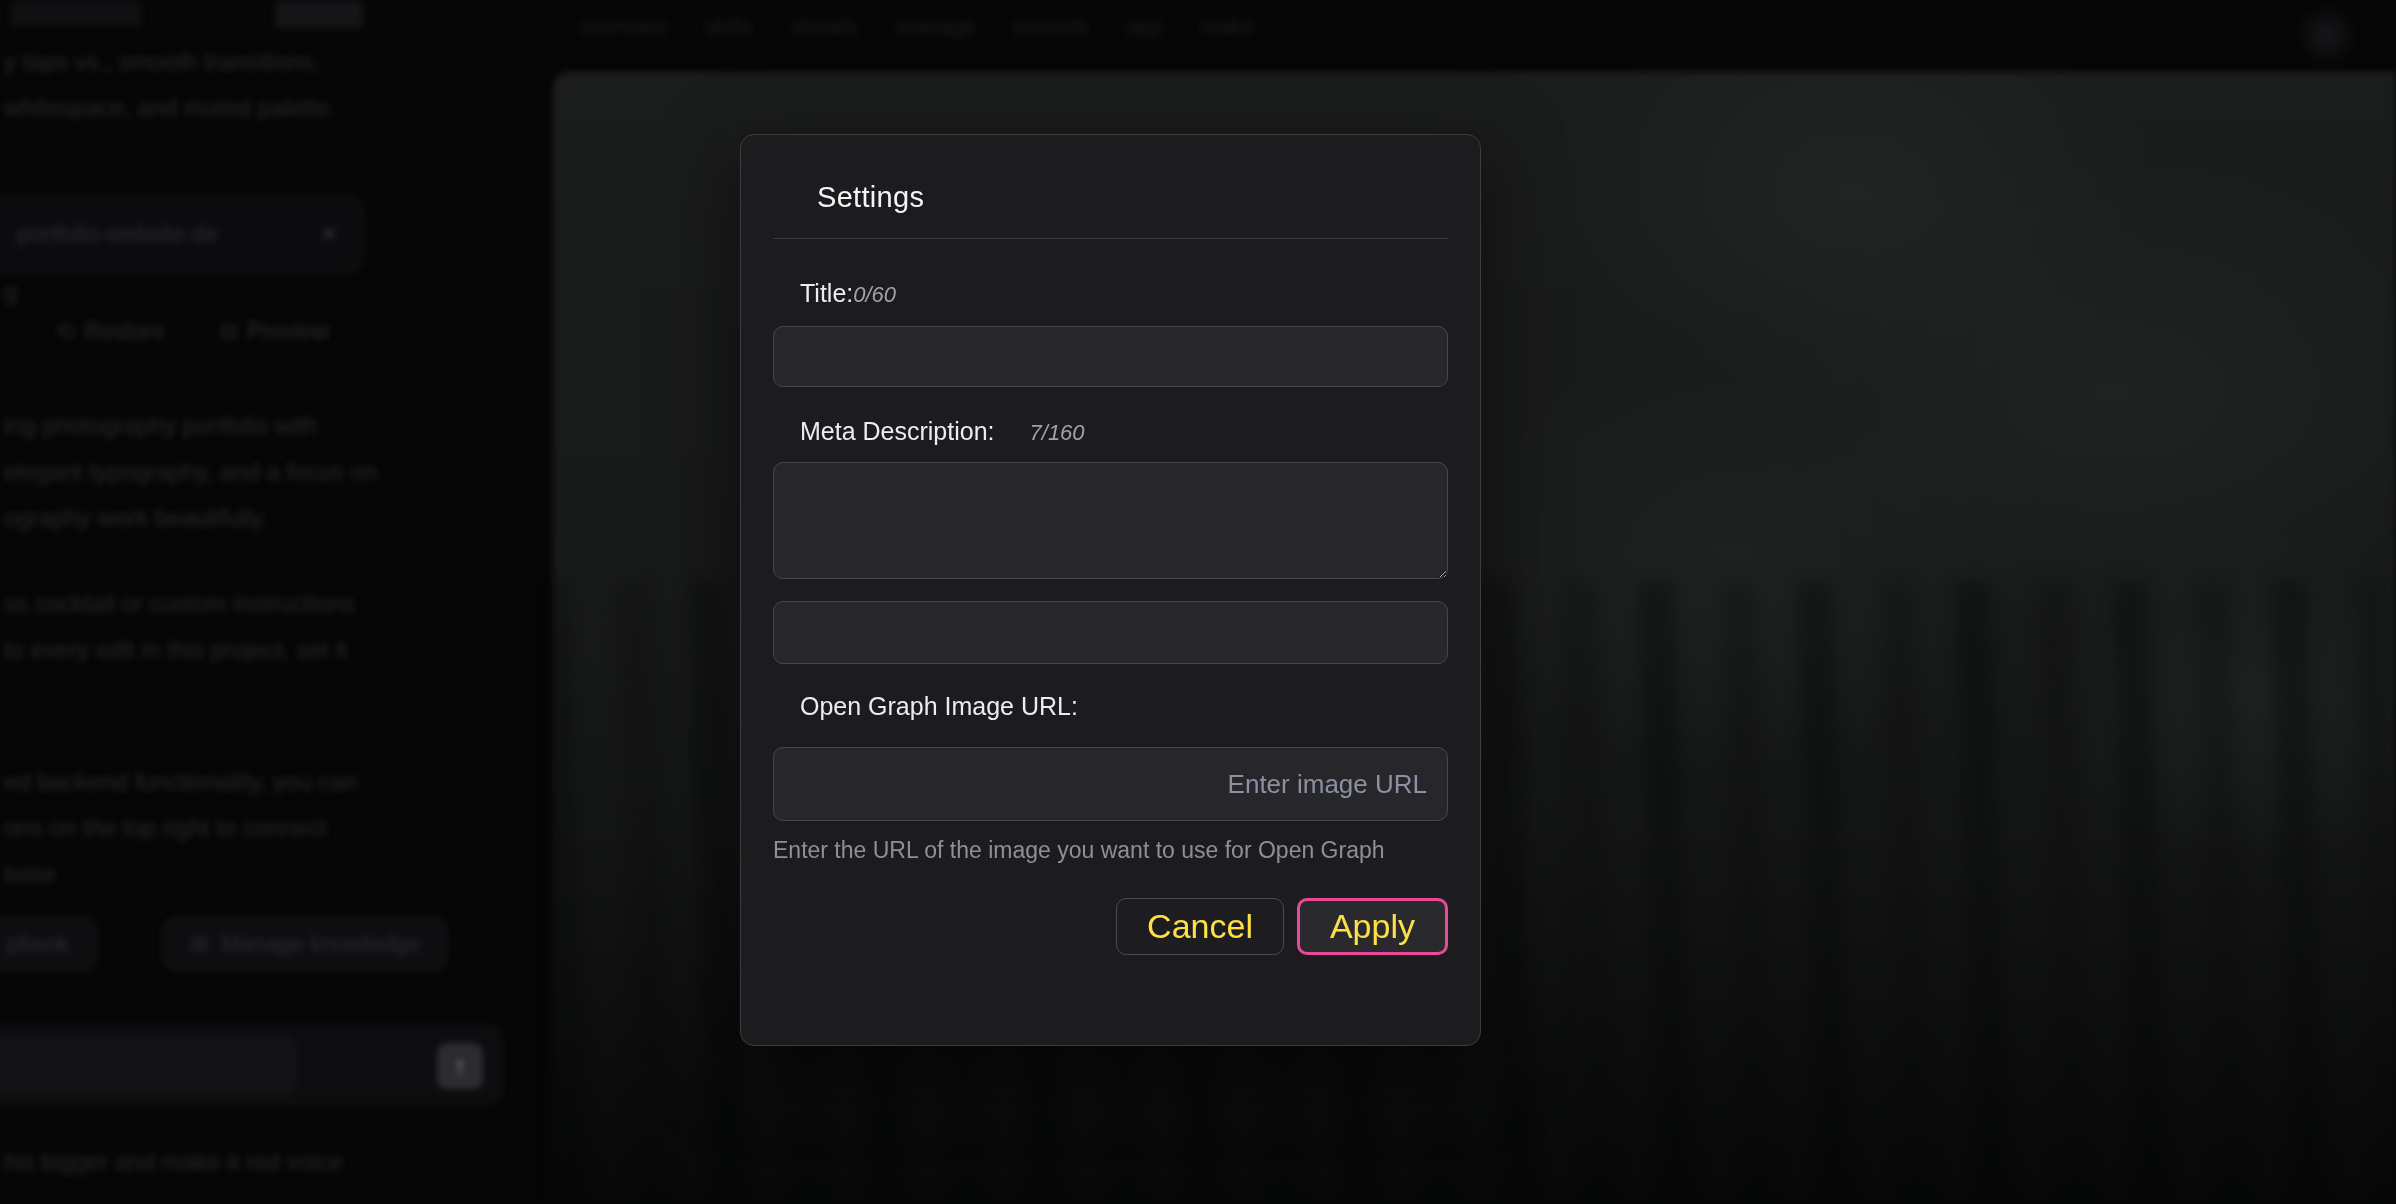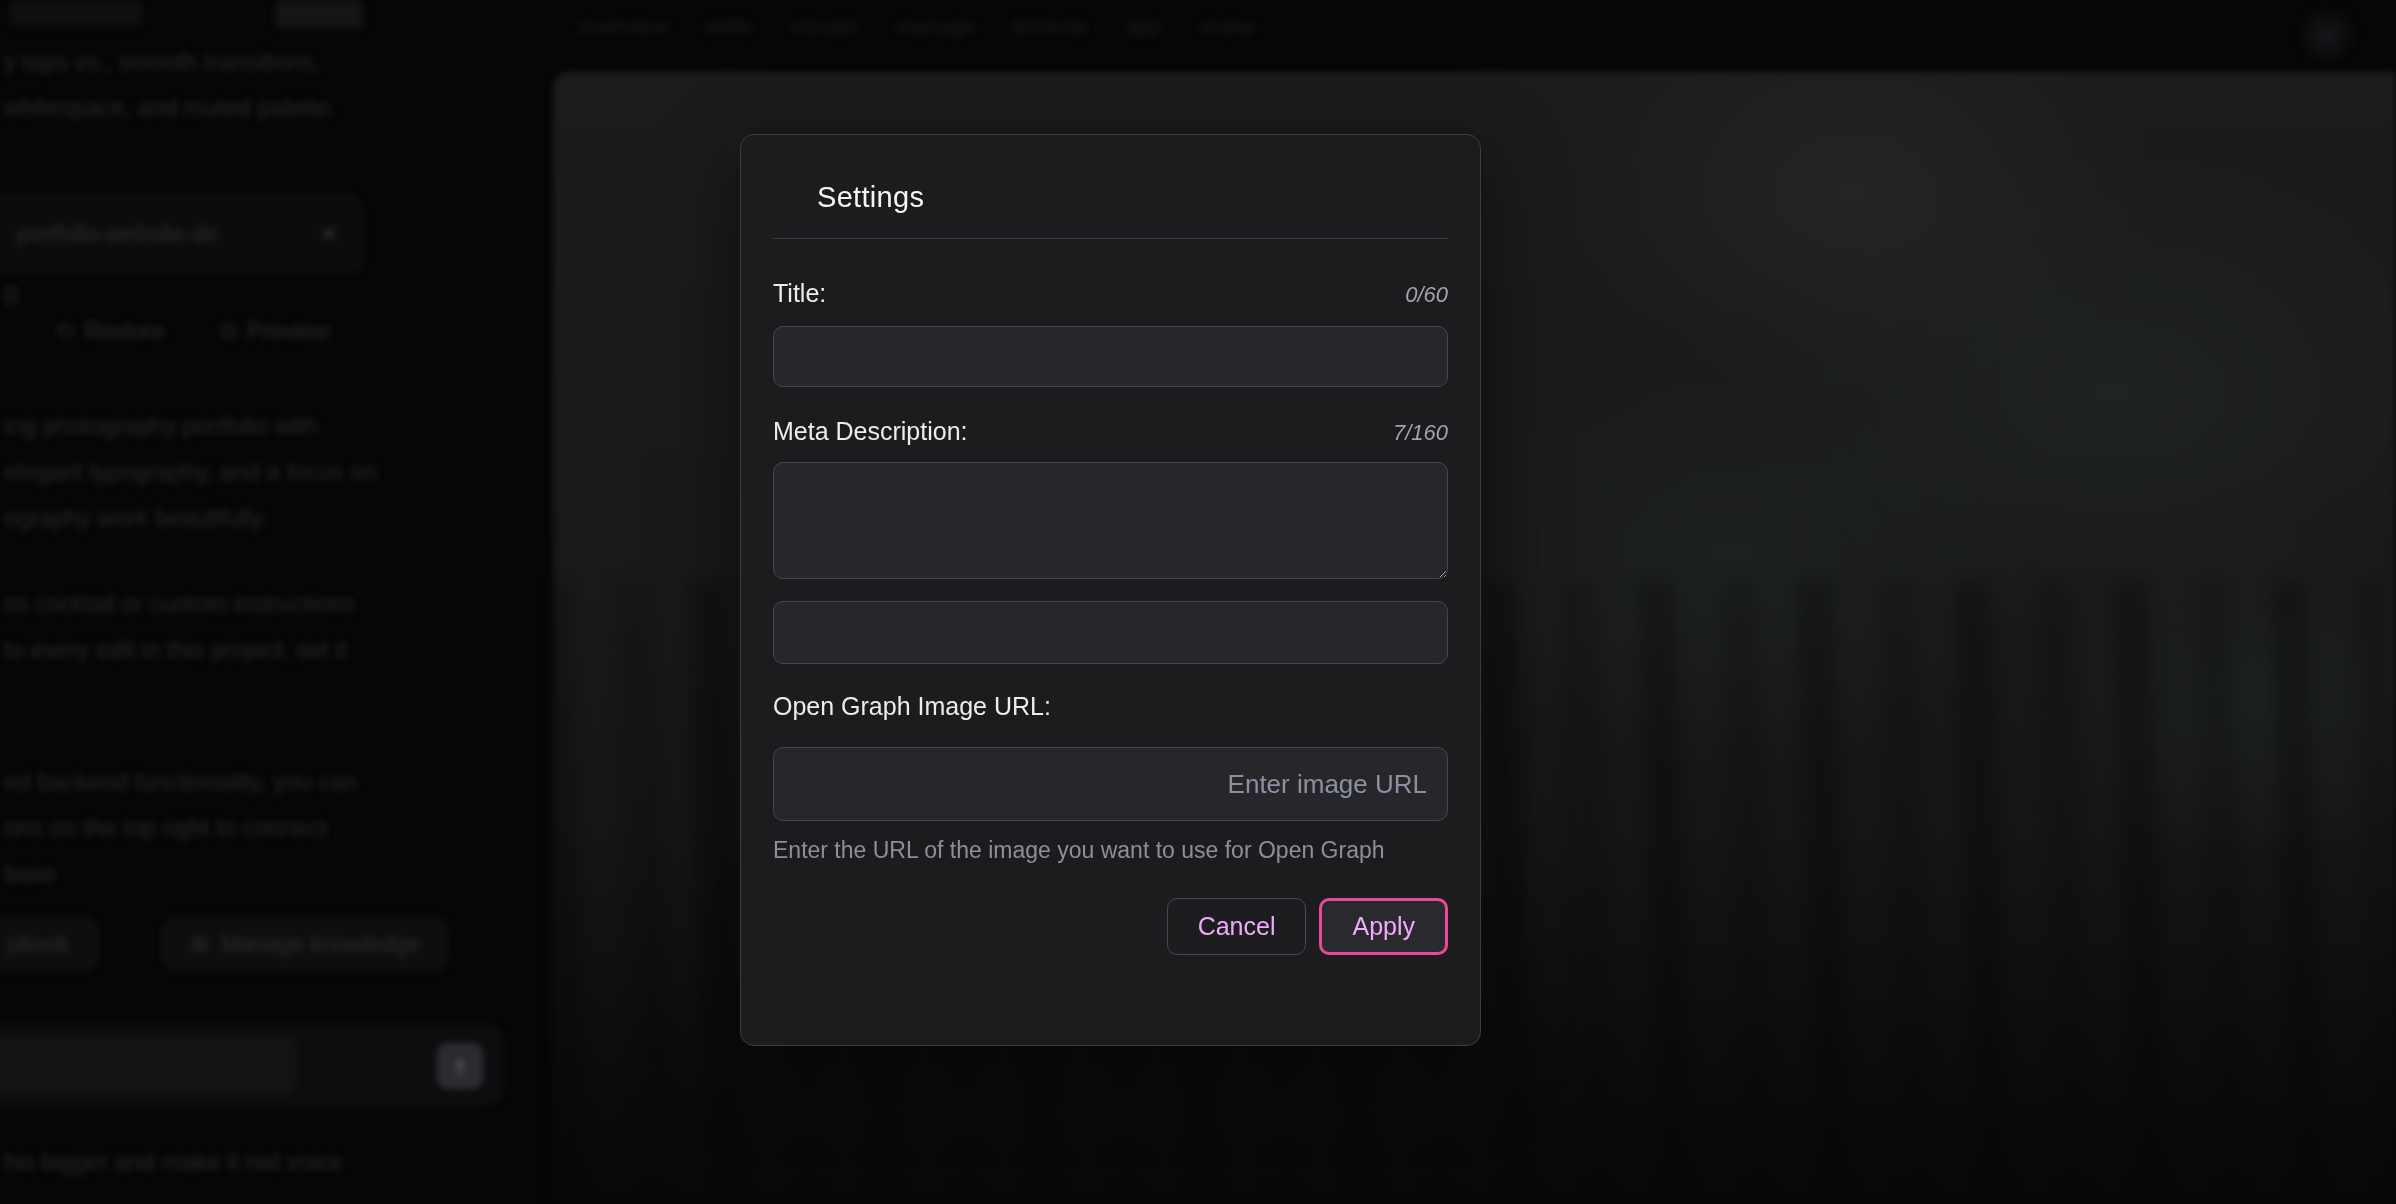--- a/index.html
+++ b/index.html
@@ -45,38 +45,38 @@
       rgba(7,9,8,.4) 84px 116px, rgba(18,20,19,0) 116px 158px);}
   .panel-fade{position:absolute;left:0;bottom:0;width:100%;height:34%;
     background:linear-gradient(180deg,rgba(0,0,0,0) 0%,rgba(0,0,0,.45) 100%);}
 
   
   .modal{position:absolute;left:740px;top:134px;width:741px;min-height:912px;background:#1c1c1f;
     border:1px solid #3c3c43;border-radius:14px;padding:46px 32px 34px;display:flex;flex-direction:column;
     box-shadow:0 24px 80px rgba(0,0,0,.55);}
   .m-title{margin:0 0 0 44px;font-size:29px;font-weight:500;color:#f4f4f6;letter-spacing:.3px;}
   .m-divider{margin:24px 0 0;border:0;border-top:1px solid #3a3a41;width:100%;}
-  .label-row{display:flex;justify-content:space-between;align-items:baseline;}
+  .label-row{display:flex;align-items:baseline;margin-left:27px;}
   .label-row label{font-size:25px;color:#ededf0;}
   .counter{font-size:22px;color:#a2a2ab;font-style:italic;}
   .text-input,.text-area{width:100%;background:#26262b;border:1px solid #46464e;border-radius:10px;
     color:#f0f0f2;font-size:26px;padding:0 20px;outline:none;}
   .text-area{padding:14px 20px;resize:both;}
   .f1 .label-row{margin-top:40px;}
   .f1 .text-input{margin-top:18px;height:61px;}
   .f2 .label-row{margin-top:30px;gap:35px;}
   .f2 .text-area{margin-top:16px;height:117px;}
   .f3 .label-row{margin-top:38px;}
   .f3 .text-input{margin-top:18px;height:63px;}
   .f4 .label-row{margin-top:28px;}
   .f4 .text-input{margin-top:26px;height:74px;text-align:right;}
   .f4 .text-input::placeholder{color:#8b91a0;}
   .help{margin-top:16px;font-size:23px;color:#8f8f98;}
   .actions{margin-top:34px;display:flex;justify-content:flex-end;gap:13px;}
-  .btn{height:57px;border-radius:10px;font-size:25px;color:#f0abfc;padding:0 30px;cursor:pointer;}
+  .btn{height:57px;border-radius:10px;font-size:34px;color:#fde047;padding:0 30px;cursor:pointer;}
   .btn-cancel{background:#1d1d20;border:1px solid #49494f;}
   .btn-apply{background:#2a2a2e;border:3px solid #ec4899;}
 </style>
 </head>
 <body>
 
 <div class="screen">
 
   <div class="bg">
     <div class="topbar">

